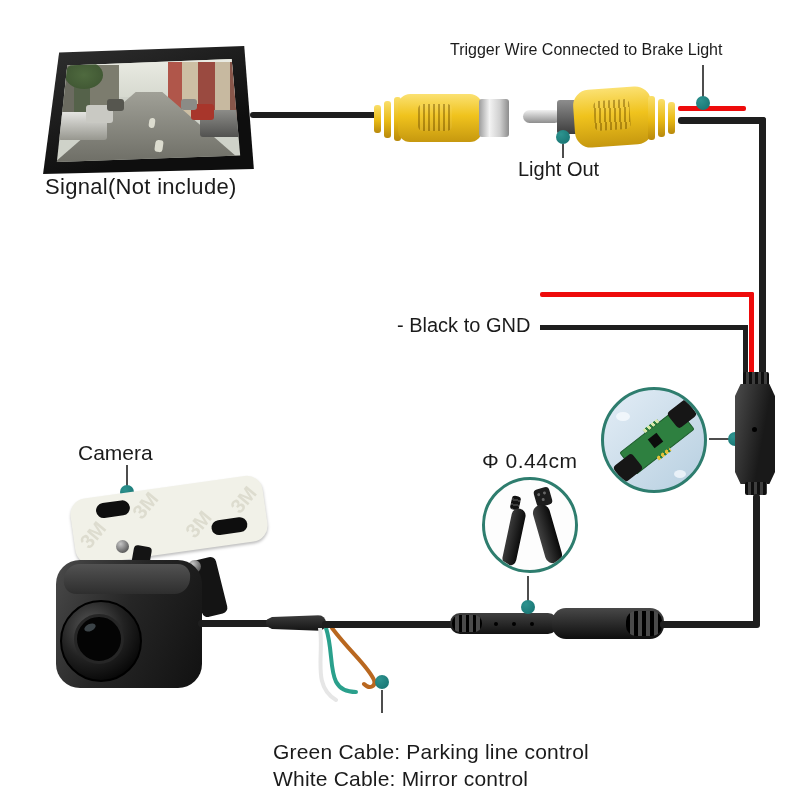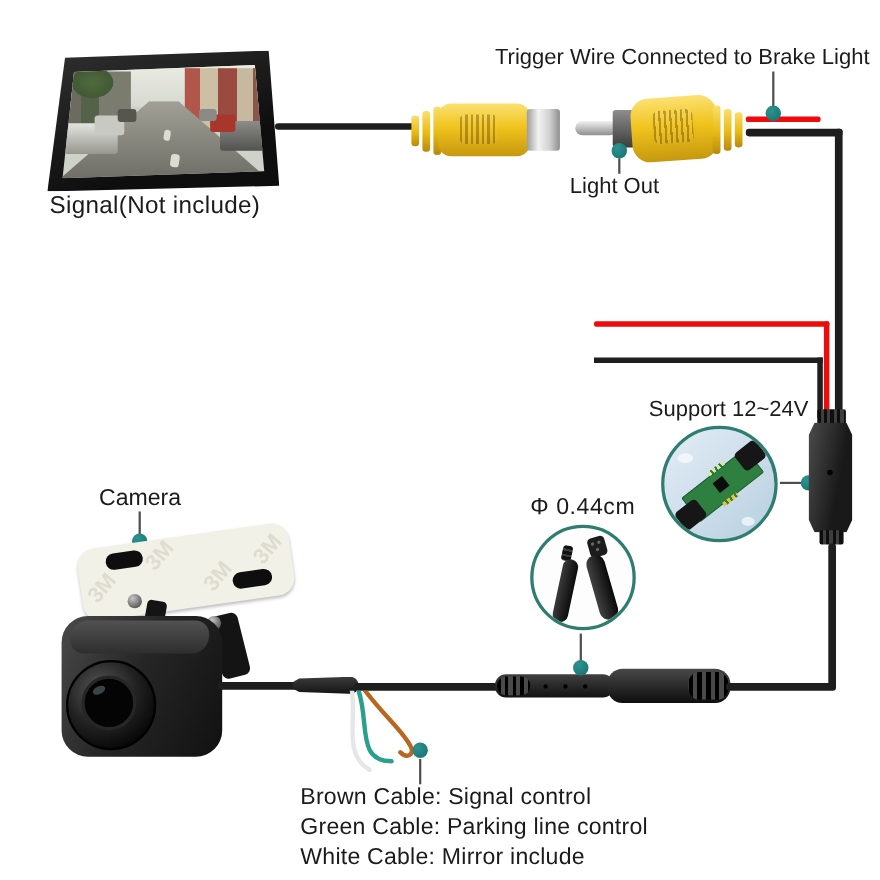--- a/index.html
+++ b/index.html
@@ -86,35 +86,35 @@
   <div class="ribrow" style="left:648px;top:96px;height:44px;">
     <div class="rib" style="height:44px;"></div>
     <div class="rib" style="height:38px;"></div>
     <div class="rib" style="height:32px;"></div>
   </div>
 
   <div class="redwire" style="left:678px;top:106px;width:68px;height:5px;"></div>
   <div class="cable" style="left:678px;top:117px;width:88px;height:7px;"></div>
   <div class="cable" style="left:759px;top:117px;width:7px;height:262px;"></div>
 
-  <div class="lbl" style="left:450px;top:41px;font-size:20px;">Trigger Wire Connected to Brake Light</div>
+  <div class="lbl" style="left:450px;top:41px;font-size:16px;">Trigger Wire Connected to Brake Light</div>
   <div class="leadv" style="left:702px;top:65px;height:33px;"></div>
   <div class="dot" style="left:696px;top:96px;"></div>
 
   <div class="dot" style="left:556px;top:130px;"></div>
   <div class="leadv" style="left:562px;top:144px;height:14px;"></div>
   <div class="lbl" style="left:518px;top:158px;font-size:20px;">Light Out</div>
 
   <div class="redwire" style="left:540px;top:292px;width:214px;height:5px;"></div>
   <div class="redwire" style="left:749px;top:292px;width:5px;height:88px;"></div>
 
+  <div class="lbl" style="left:397px;top:314px;font-size:20px;">- Black to GND</div>
   <div class="cable" style="left:540px;top:325px;width:208px;height:5px;border-radius:0;"></div>
   <div class="cable" style="left:743px;top:325px;width:5px;height:55px;border-radius:0;"></div>
 
-  <div class="lbl" style="left:585px;top:361px;width:150px;text-align:right;font-size:20px;">Support 12~24V</div>
 
   <div class="circleinset" style="left:601px;top:387px;width:106px;height:106px;
               background:linear-gradient(135deg,#e3edf6,#b7cfe0);">
     <div class="abs" style="left:12px;top:22px;width:14px;height:9px;border-radius:50%;background:#f0f6fb;"></div>
     <div class="abs" style="left:20px;top:64px;width:9px;height:7px;border-radius:50%;background:#eef4fa;"></div>
     <div class="abs" style="left:70px;top:80px;width:12px;height:8px;border-radius:50%;background:#e9f1f8;"></div>
     <div class="abs" style="left:16px;top:37px;width:72px;height:26px;transform:rotate(-38deg);
                 background:var(--pcb-green);border:1px solid #1d5c2c;border-radius:2px;"></div>
     <div class="abs" style="left:66px;top:14px;width:24px;height:20px;transform:rotate(-38deg);
                 background:#161616;border-radius:4px;"></div>
@@ -130,21 +130,21 @@
   <div class="dot" style="left:728px;top:432px;"></div>
 
   <div class="nub" style="left:743px;top:372px;width:26px;height:14px;"></div>
   <div class="abs" style="left:735px;top:384px;width:40px;height:100px;
               clip-path:polygon(14% 0,86% 0,100% 12%,100% 88%,86% 100%,14% 100%,0 88%,0 12%);
               background:linear-gradient(100deg,#4c4c4c,#191919 65%);"></div>
   <div class="abs" style="left:752px;top:427px;width:5px;height:5px;border-radius:50%;background:#000;"></div>
   <div class="nub" style="left:745px;top:482px;width:22px;height:13px;"></div>
   <div class="cable" style="left:753px;top:494px;width:7px;height:131px;"></div>
 
-  <div class="lbl" style="left:90px;top:441px;font-size:21px;">Camera</div>
+  <div class="lbl" style="left:78px;top:441px;font-size:21px;">Camera</div>
   <div class="leadv" style="left:126px;top:465px;height:25px;"></div>
   <div class="dot" style="left:120px;top:485px;"></div>
 
   <div class="abs" style="left:82px;top:532px;width:178px;height:17px;transform:rotate(-8deg);
               background:#171717;border-radius:8px;"></div>
   <div class="abs" style="left:72px;top:487px;width:194px;height:66px;transform:rotate(-8deg);
               background:#f1f1e8;border-radius:16px;overflow:hidden;
               box-shadow:0 2px 3px rgba(0,0,0,.25);">
     <span class="wm" style="left:6px;top:26px;">3M</span>
     <span class="wm" style="left:62px;top:4px;">3M</span>
@@ -212,17 +212,16 @@
       <div class="abs" style="left:6px;top:10px;width:3px;height:3px;border-radius:50%;background:#666;"></div>
     </div>
     <div class="abs" style="left:54px;top:24px;width:17px;height:60px;transform:rotate(-16deg);
                 background:linear-gradient(90deg,#414141,#090909);border-radius:8px;"></div>
   </div>
   <div class="leadv" style="left:527px;top:576px;height:27px;"></div>
   <div class="dot" style="left:521px;top:600px;"></div>
 
   <div class="dot" style="left:375px;top:675px;"></div>
   <div class="leadv" style="left:381px;top:690px;height:23px;"></div>
-  <div class="lbl" style="left:273px;top:713px;font-size:21px;letter-spacing:.2px;">Brown Cable: Signal control</div>
   <div class="lbl" style="left:273px;top:740px;font-size:21px;letter-spacing:.2px;">Green Cable: Parking line control</div>
-  <div class="lbl" style="left:273px;top:767px;font-size:21px;letter-spacing:.2px;">White Cable: Mirror include</div>
+  <div class="lbl" style="left:273px;top:767px;font-size:21px;letter-spacing:.2px;">White Cable: Mirror control</div>
 
 </div>
 
 </body></html>

